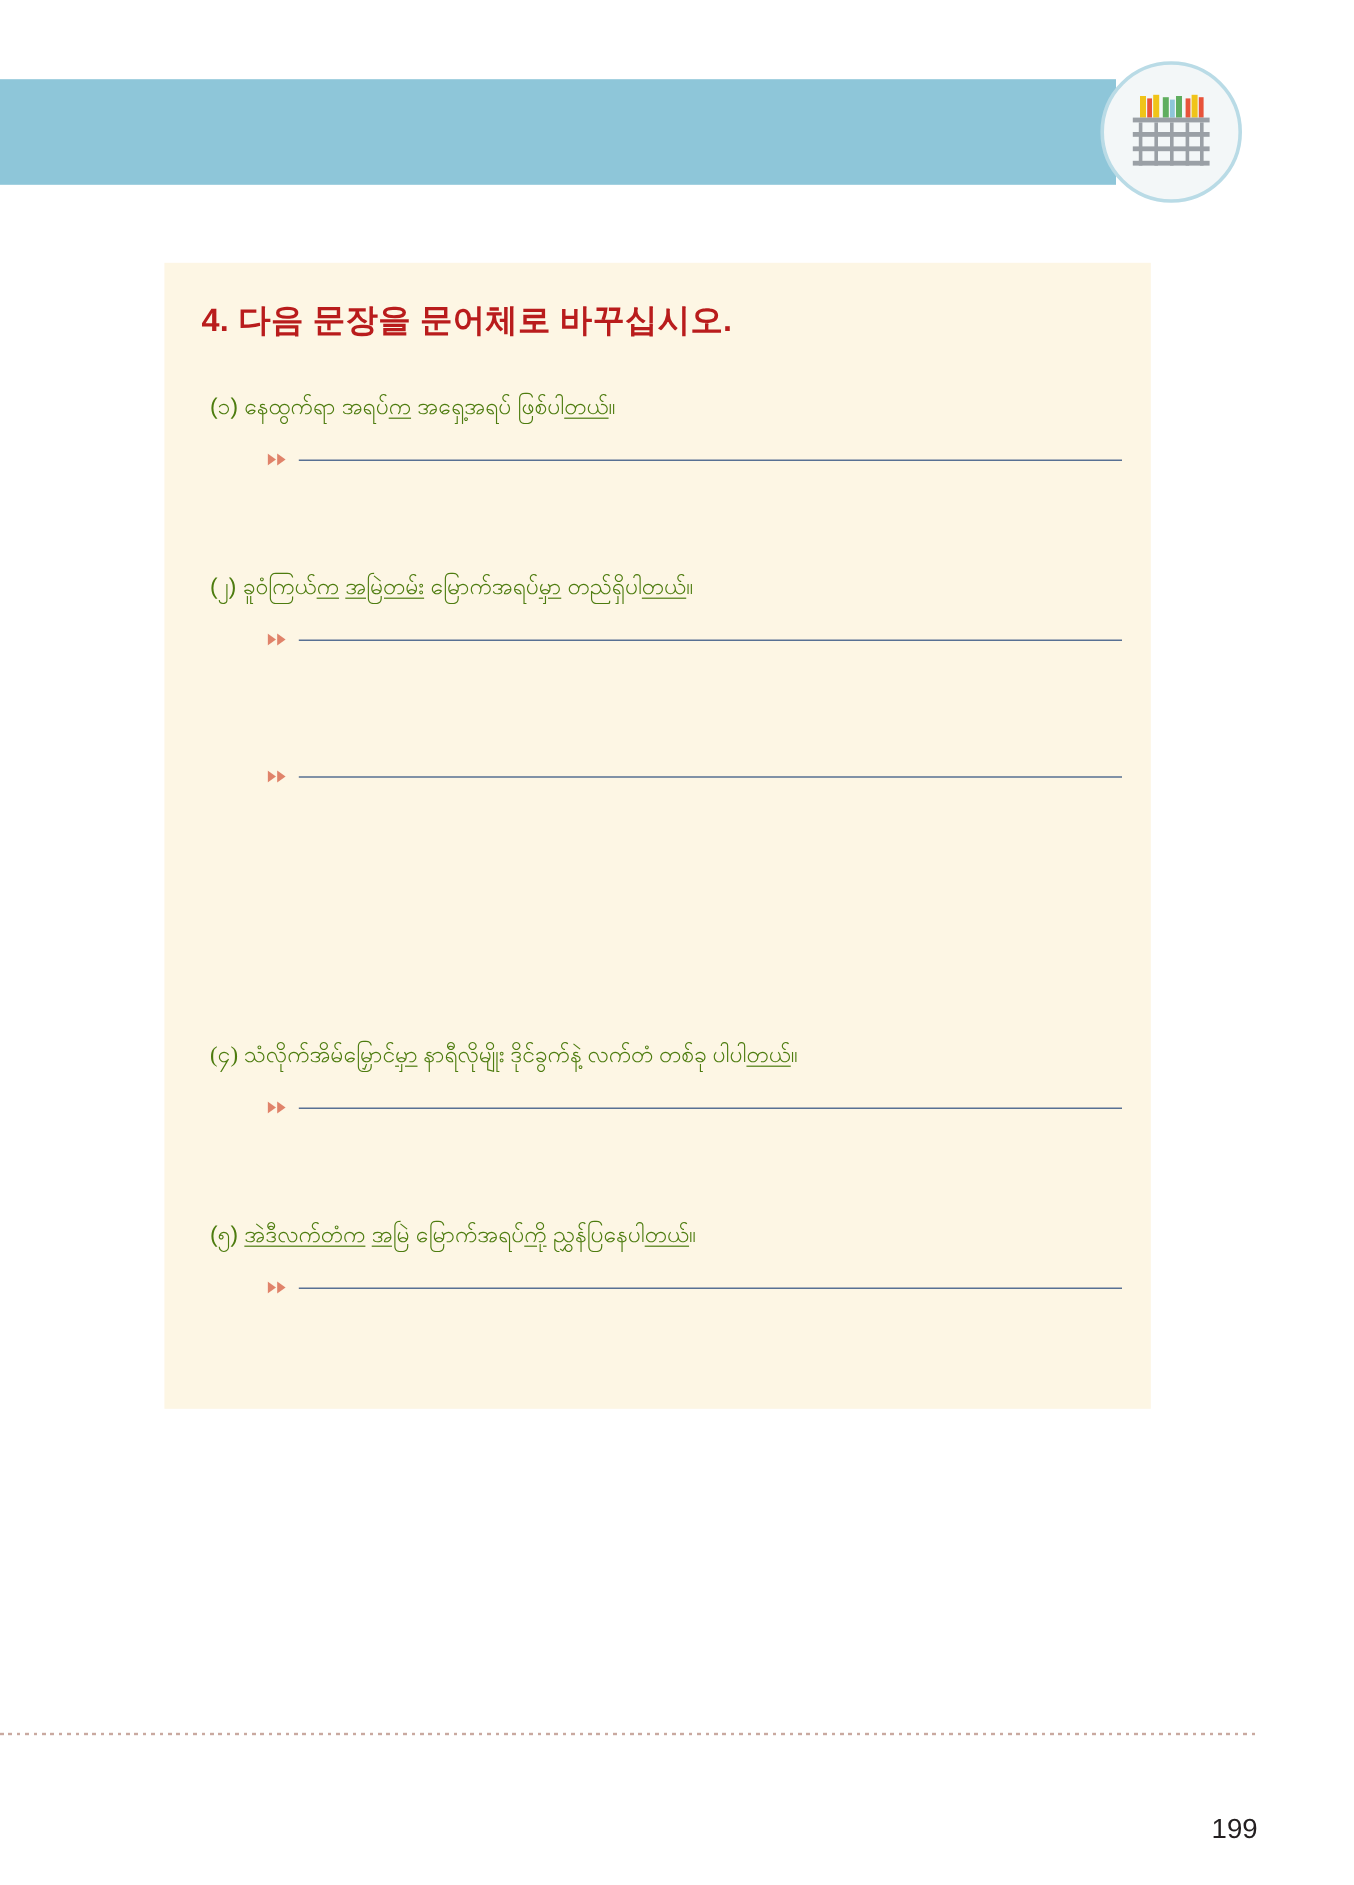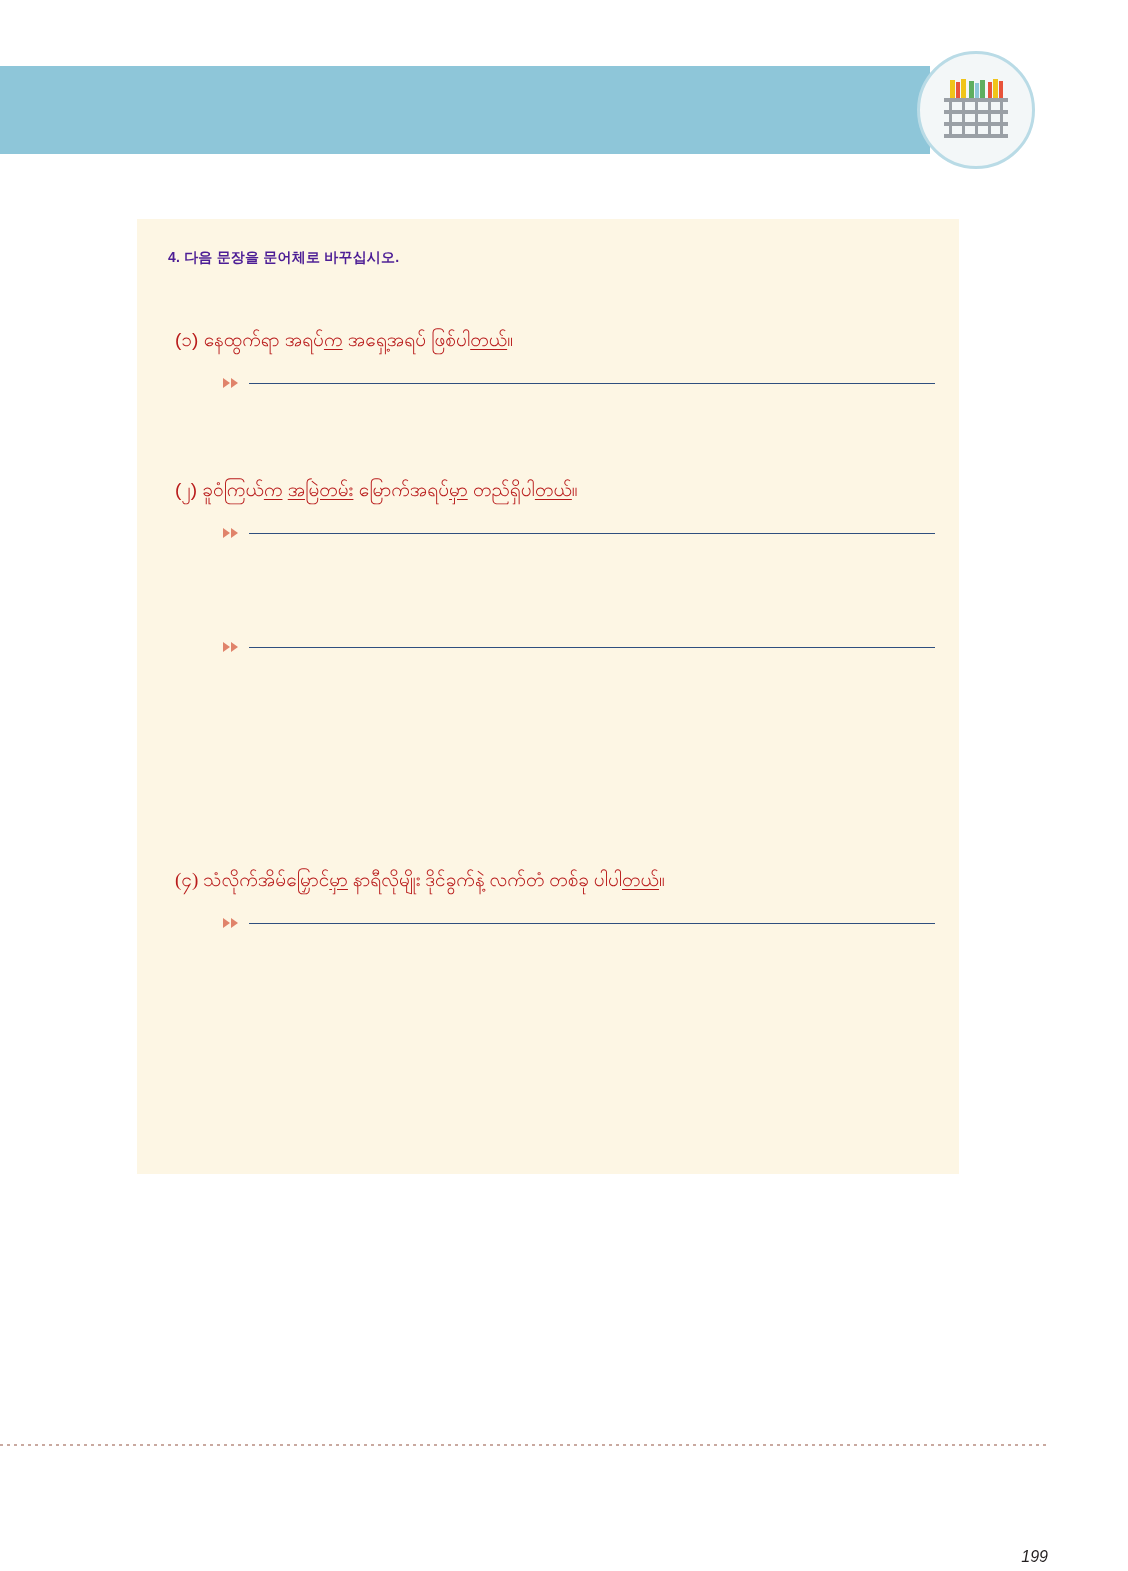--- a/index.html
+++ b/index.html
@@ -47,31 +47,31 @@
     top: 219px;
     width: 822px;
     height: 955px;
     background: #fdf6e4;
   }
 
   .ex-title {
     position: absolute;
     left: 31px;
     top: 30px;
-    font-size: 14px;
+    font-size: 27px;
     font-weight: bold;
-    color: #4c1d95;
+    color: #b91c1c;
     letter-spacing: 0.2px;
   }
 
   .q-block { position: absolute; left: 38px; width: 760px; }
 
   .q-line {
     font-size: 19px;
-    color: #b91c1c;
+    color: #4d7c0f;
     line-height: 1.65;
     white-space: nowrap;
   }
   .q-line.wrap { white-space: normal; }
   .q-indent { padding-left: 36px; }
 
   u.ul { text-decoration: underline; text-underline-offset: 3px; }
 
   .answer-row {
     display: flex;
@@ -95,24 +95,23 @@
     position: absolute;
     left: 0;
     top: 1444px;
     width: 1050px;
     height: 2px;
     background-image: repeating-linear-gradient(to right, #c9a9a0 0, #c9a9a0 3px, transparent 3px, transparent 7px);
   }
   .page-number {
     position: absolute;
     right: 80px;
-    top: 1548px;
-    font-size: 16px;
+    top: 1511px;
+    font-size: 23px;
     color: #231f20;
-    font-style: italic;
   }
 </style>
 </head>
 <body>
 
 <div class="header-band"></div>
 
 <div class="header-emblem">
   <svg class="emblem-svg" width="80" height="72" viewBox="0 0 80 72">
 
@@ -196,17 +195,32 @@
       <span class="arrow-icon">
         <svg width="18" height="12" viewBox="0 0 18 12">
             <polygon points="0,1 7,6 0,11" fill="#e0836a"></polygon>
             <polygon points="8,1 15,6 8,11" fill="#e0836a"></polygon>
           </svg>
       </span>
       <span class="answer-line"></span>
     </div>
   </div>
 
+  <div class="q-block" style="top:795px;">
+    <div class="q-line">
+      <span>(၅)</span>
+      <span> <u class="ul">အဲဒီလက်တံက</u> <u class="ul">အမြဲ</u> မြောက်အရပ်<u class="ul">ကို</u> ညွှန်ပြနေပါ<u class="ul">တယ်</u>။</span>
+    </div>
+    <div class="answer-row">
+      <span class="arrow-icon">
+        <svg width="18" height="12" viewBox="0 0 18 12">
+            <polygon points="0,1 7,6 0,11" fill="#e0836a"></polygon>
+            <polygon points="8,1 15,6 8,11" fill="#e0836a"></polygon>
+          </svg>
+      </span>
+      <span class="answer-line"></span>
+    </div>
+  </div>
 
 </div>
 
 <div class="footer-rule"></div>
 <div class="page-number">199</div>
 
 </body></html>

